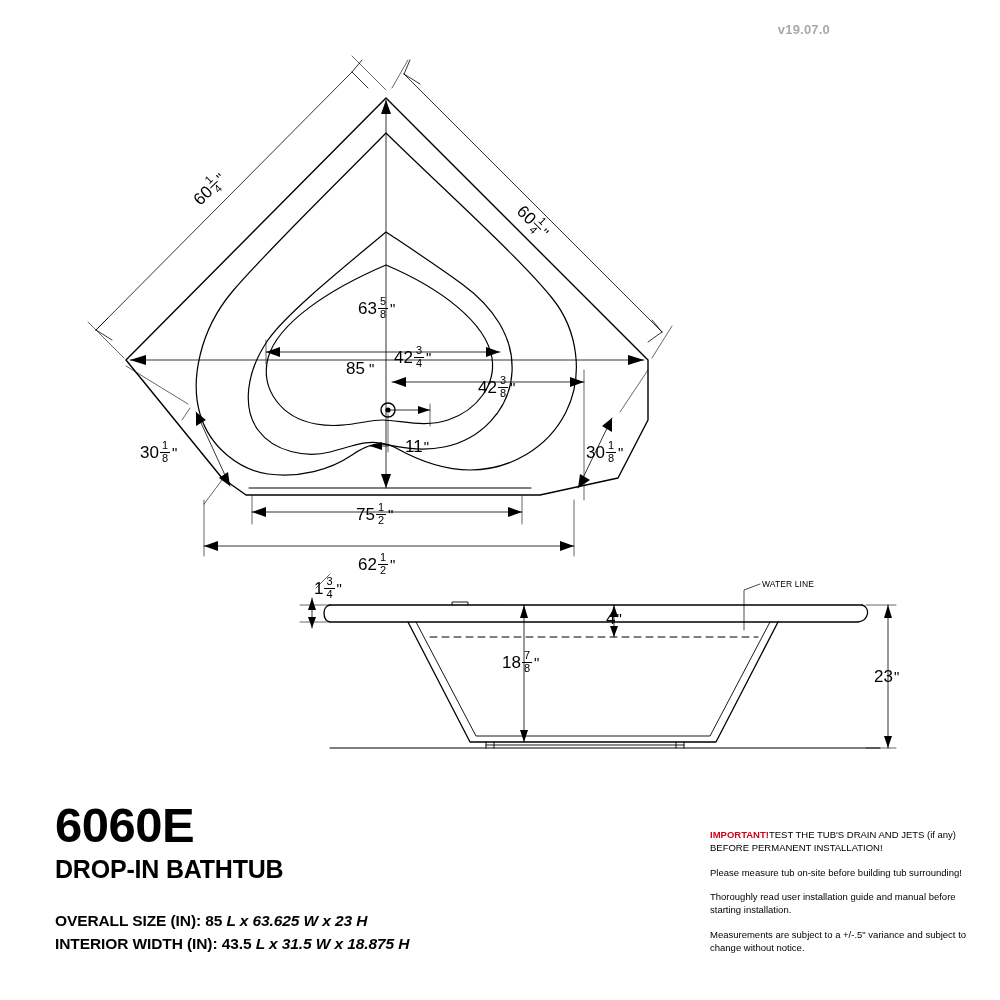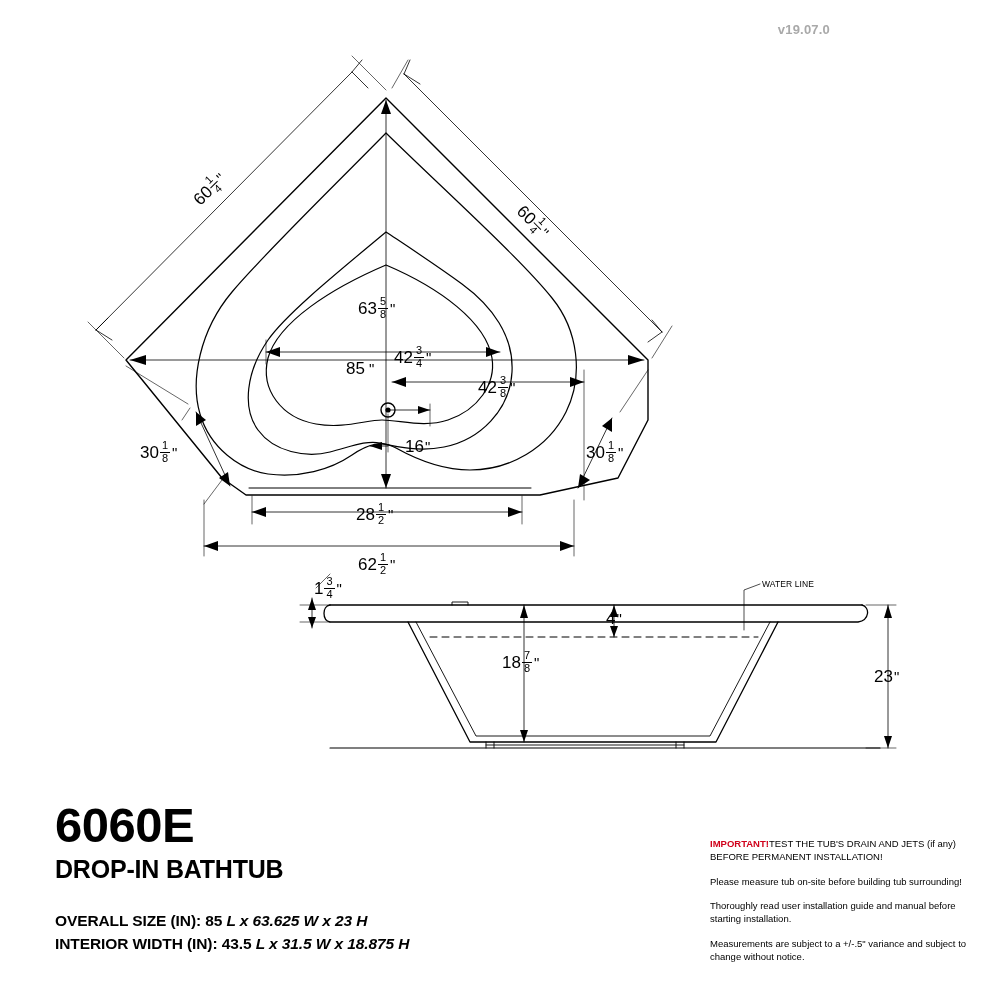--- a/index.html
+++ b/index.html
@@ -95,21 +95,21 @@
   }
   .spec em { font-style: italic; font-weight: bold; }
   .footer-right {
     position: absolute;
     left: 710px;
     top: 826px;
     width: 260px;
     font-size: 9.5px;
     line-height: 1.35;
   }
-  .footer-right p { margin: 12px 0 12px 0; }
+  .footer-right p { margin: 3px 0 12px 0; }
   .important { color: #d0021b; font-weight: bold; }
 </style>
 </head>
 <body>
 
 <div class="page">
 
   <div class="version">v19.07.0</div>
 
   <svg class="drawing" viewBox="0 0 1000 1000">
@@ -315,26 +315,26 @@
   <div class="dim" style="left:586px; top:440px;">
     <span class="whole">30</span>
     <span class="frac">
         <span class="num">1</span>
         <span class="den">8</span>
       </span>
     <span class="inch">"</span>
   </div>
 
   <div class="dim" style="left:405px; top:438px;">
-    <span class="whole">16</span>
+    <span class="whole">11</span>
     <span class="inch">"</span>
   </div>
 
   <div class="dim" style="left:356px; top:502px;">
-    <span class="whole">28</span>
+    <span class="whole">75</span>
     <span class="frac">
         <span class="num">1</span>
         <span class="den">2</span>
       </span>
     <span class="inch">"</span>
   </div>
 
   <div class="dim" style="left:358px; top:552px;">
     <span class="whole">62</span>
     <span class="frac">

